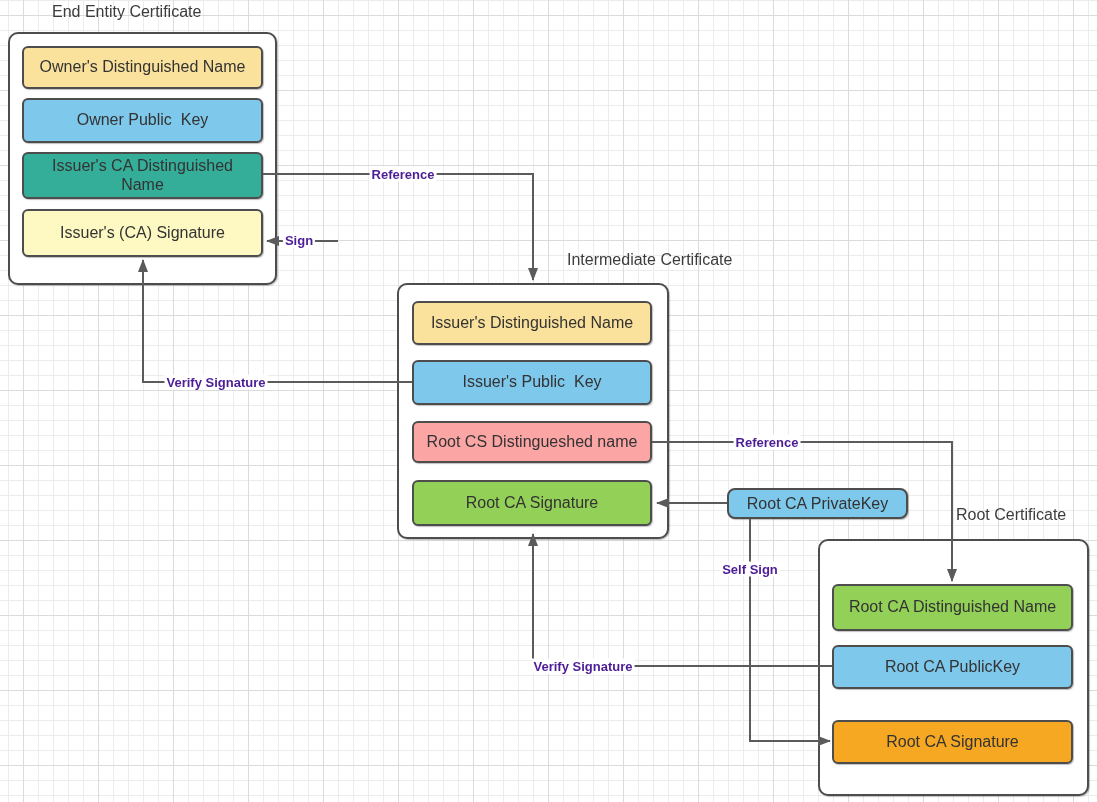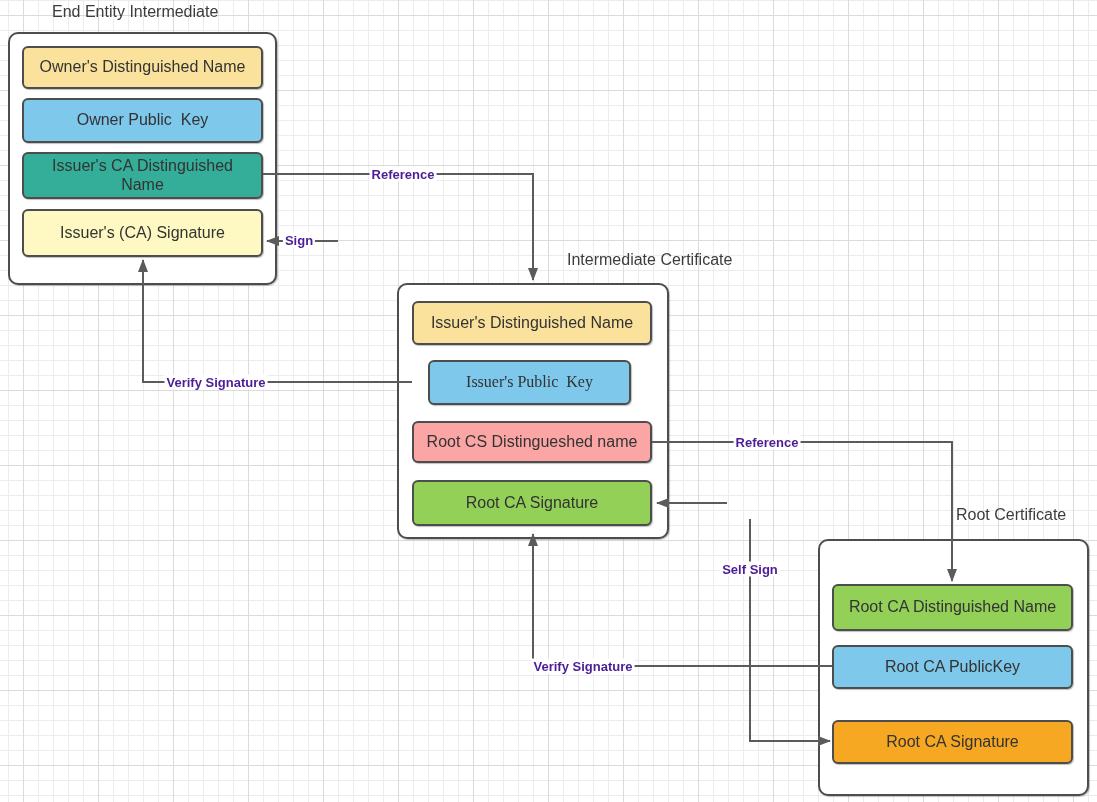--- a/index.html
+++ b/index.html
@@ -56,21 +56,21 @@
     padding: 0 6px;
     box-shadow: 1px 1px 1px rgba(0,0,0,0.25);
   }
   
   #f-end-1 { left: 12px; top: 12px;  width: 241px; height: 43px; }
   #f-end-2 { left: 12px; top: 64px;  width: 241px; height: 45px; }
   #f-end-3 { left: 12px; top: 118px; width: 241px; height: 47px; }
   #f-end-4 { left: 12px; top: 175px; width: 241px; height: 48px; }
   
   #f-int-1 { left: 13px; top: 16px;  width: 240px; height: 44px; }
-  #f-int-2 { left: 29px; top: 75px;  width: 203px; height: 45px; font-family: Liberation Serif, serif; }
+  #f-int-2 { left: 13px; top: 75px;  width: 240px; height: 45px; }
   #f-int-3 { left: 13px; top: 136px; width: 240px; height: 42px; }
   #f-int-4 { left: 13px; top: 195px; width: 240px; height: 46px; }
   
   #f-root-1 { left: 12px; top: 43px;  width: 241px; height: 47px; }
   #f-root-2 { left: 12px; top: 104px; width: 241px; height: 44px; }
   #f-root-3 { left: 12px; top: 179px; width: 241px; height: 44px; }
 
   .keybox {
     position: absolute;
     border: 2px solid var(--c-border);
@@ -113,21 +113,21 @@
   #cl-3 { left: 216px; top: 382px; }
   #cl-4 { left: 767px; top: 442px; }
   #cl-5 { left: 750px; top: 569px; }
   #cl-6 { left: 583px; top: 666px; }
 </style>
 </head>
 <body>
 
 <div class="canvas">
 
-  <div class="group-title" id="t-end">End Entity Intermediate</div>
+  <div class="group-title" id="t-end">End Entity Certificate</div>
   <div class="group" id="g-end">
     <div class="field" id="f-end-2" style="background-color: rgb(126, 200, 235);">Owner Public  Key</div>
     <div class="field" id="f-end-1" style="background-color: rgb(250, 226, 156);">Owner's Distinguished Name</div>
     <div class="field" id="f-end-3" style="background-color: rgb(53, 174, 153); padding-left: 6px;">Issuer's CA Distinguished
 Name</div>
     <div class="field" id="f-end-4" style="background-color: #fef9c3;">Issuer's (CA) Signature</div>
   </div>
 
   <div class="group-title" id="t-int">Intermediate Certificate</div>
   <div class="group" id="g-int">
@@ -137,20 +137,21 @@
     <div class="field" id="f-int-4" style="background-color: rgb(146, 208, 88);">Root CA Signature</div>
   </div>
 
   <div class="group-title" id="t-root">Root Certificate</div>
   <div class="group" id="g-root">
     <div class="field" id="f-root-1" style="background-color: rgb(146, 208, 88);">Root CA Distinguished Name</div>
     <div class="field" id="f-root-2" style="background-color: rgb(126, 200, 235);">Root CA PublicKey</div>
     <div class="field" id="f-root-3" style="background-color: rgb(247, 168, 34);">Root CA Signature</div>
   </div>
 
+  <div class="keybox" id="k-root" style="background-color: rgb(126, 200, 235);">Root CA PrivateKey</div>
 
   <svg class="wires" viewBox="0 0 1097 802" xmlns="http://www.w3.org/2000/svg">
     <defs>
       <marker id="arrow" markerUnits="userSpaceOnUse" markerWidth="14" markerHeight="12" refX="12" refY="5" orient="auto">
         <path d="M0,0 L13,5 L0,10 Z"></path>
       </marker>
     </defs>
     <path class="wire" d="M263,174 H533 V280" marker-end="url(#arrow)"></path>
     <path class="wire" d="M338,241 H267" marker-end="url(#arrow)"></path>
     <path class="wire" d="M412,382 H143 V260" marker-end="url(#arrow)"></path>

